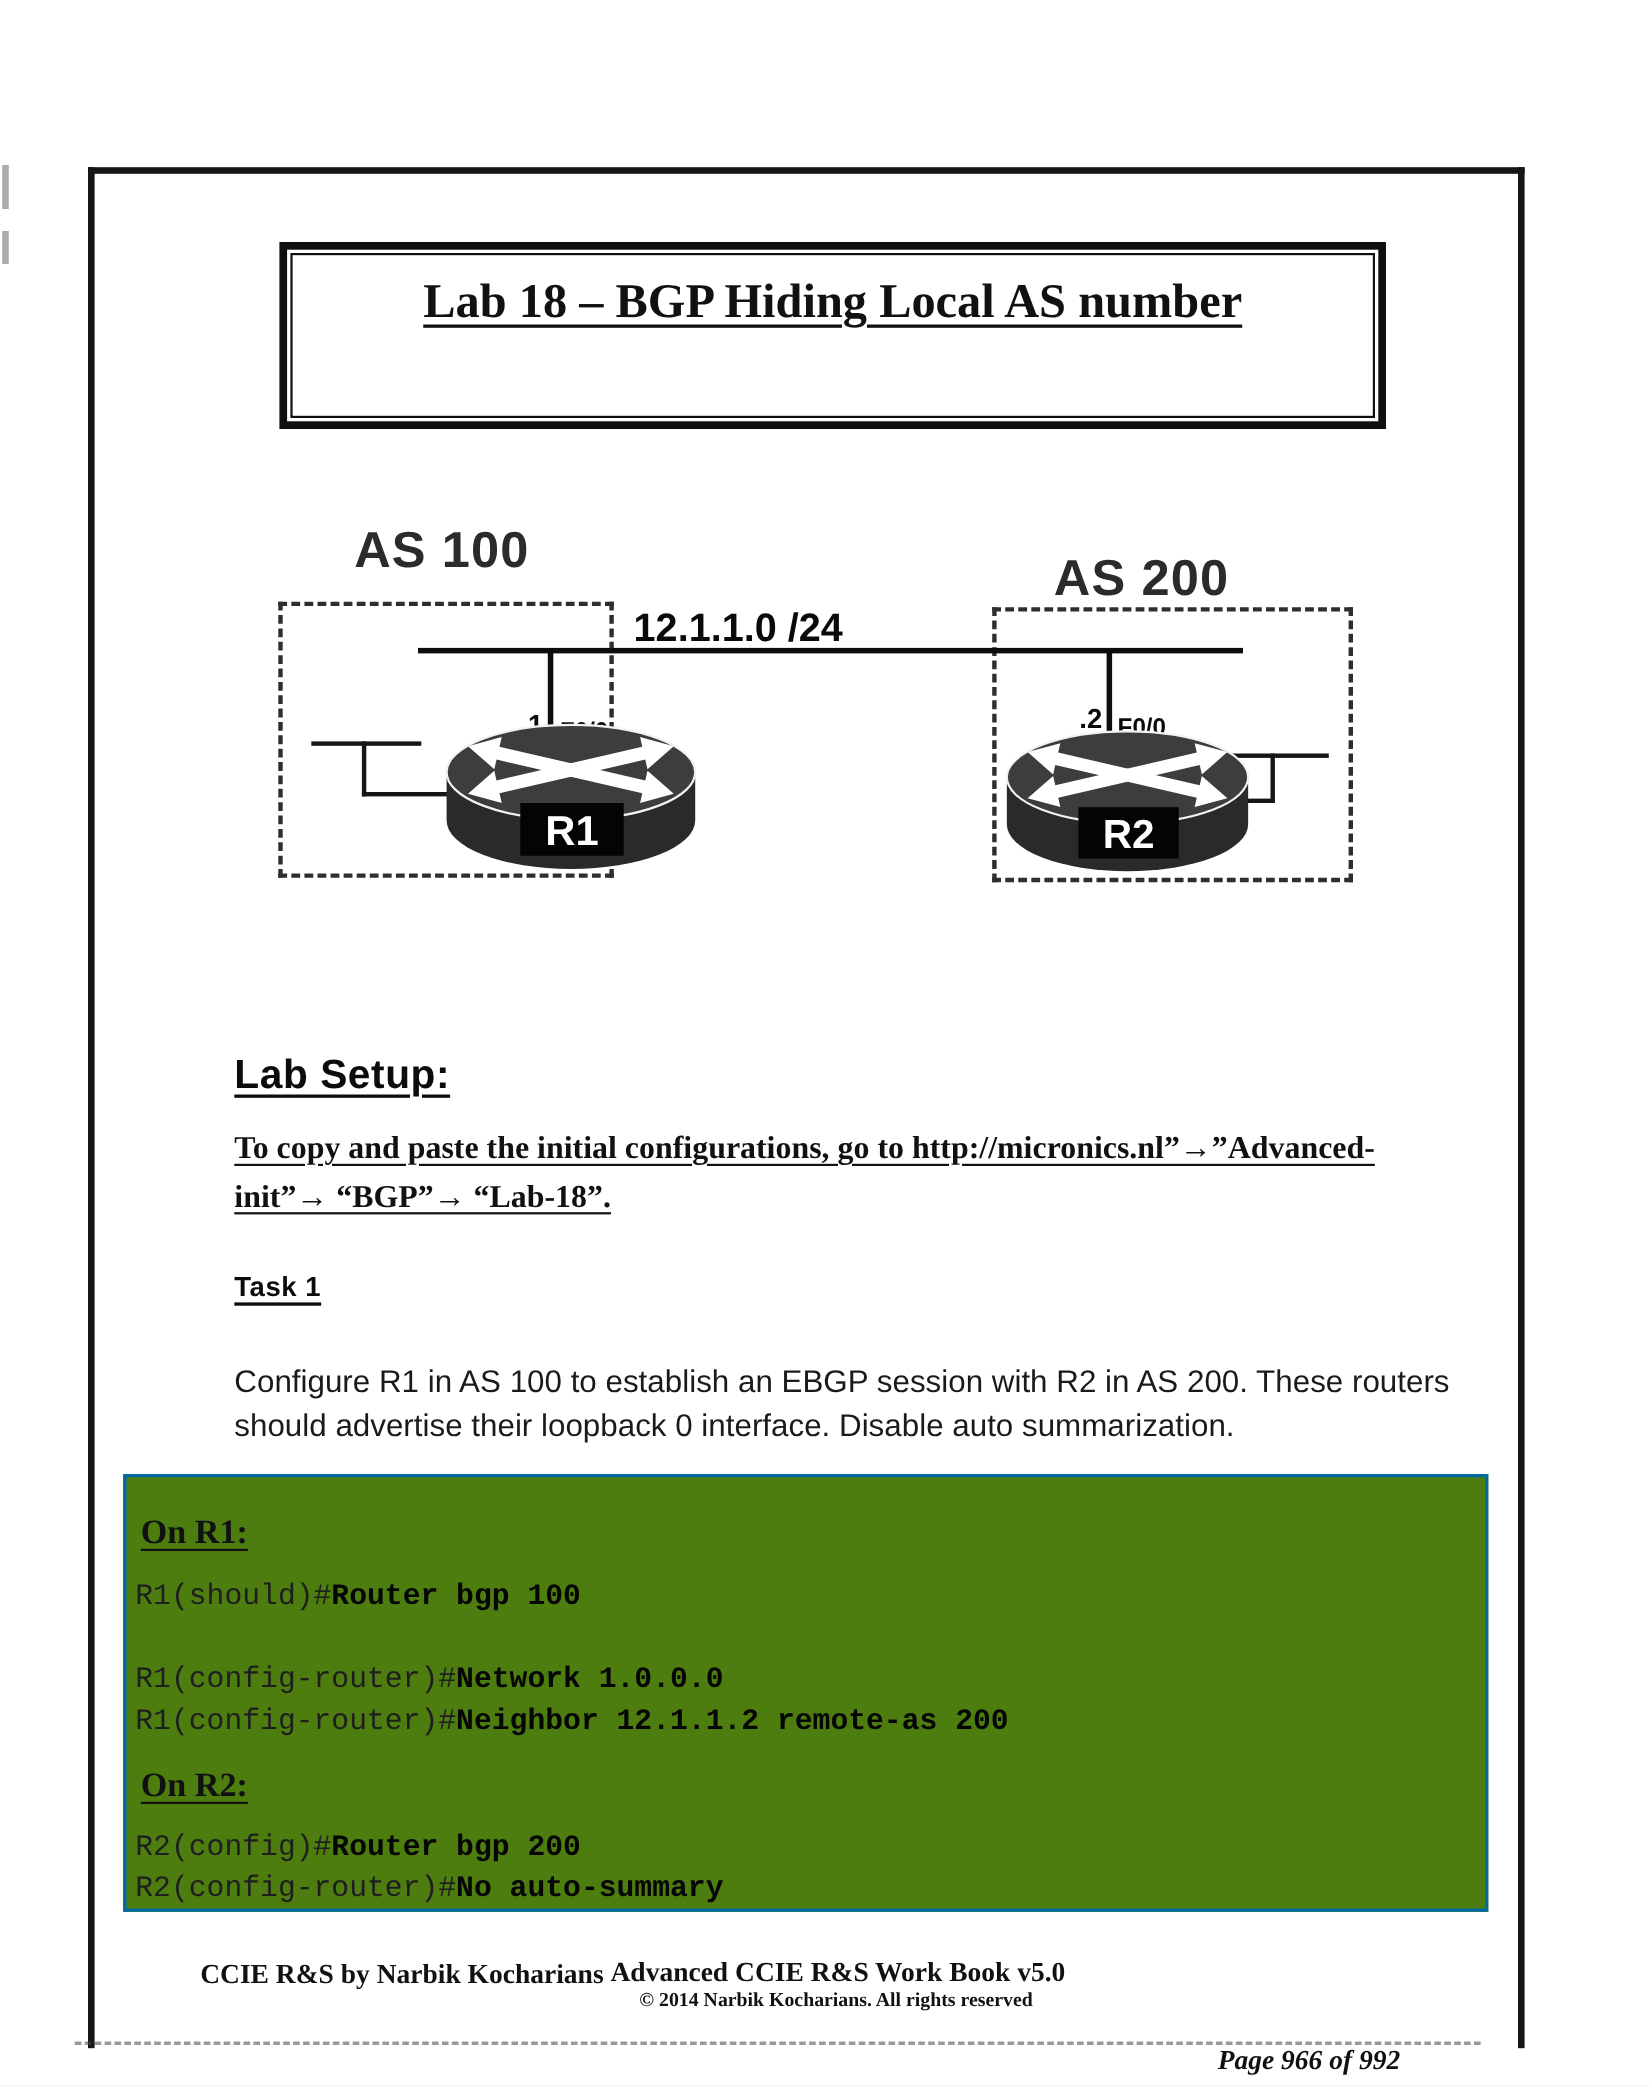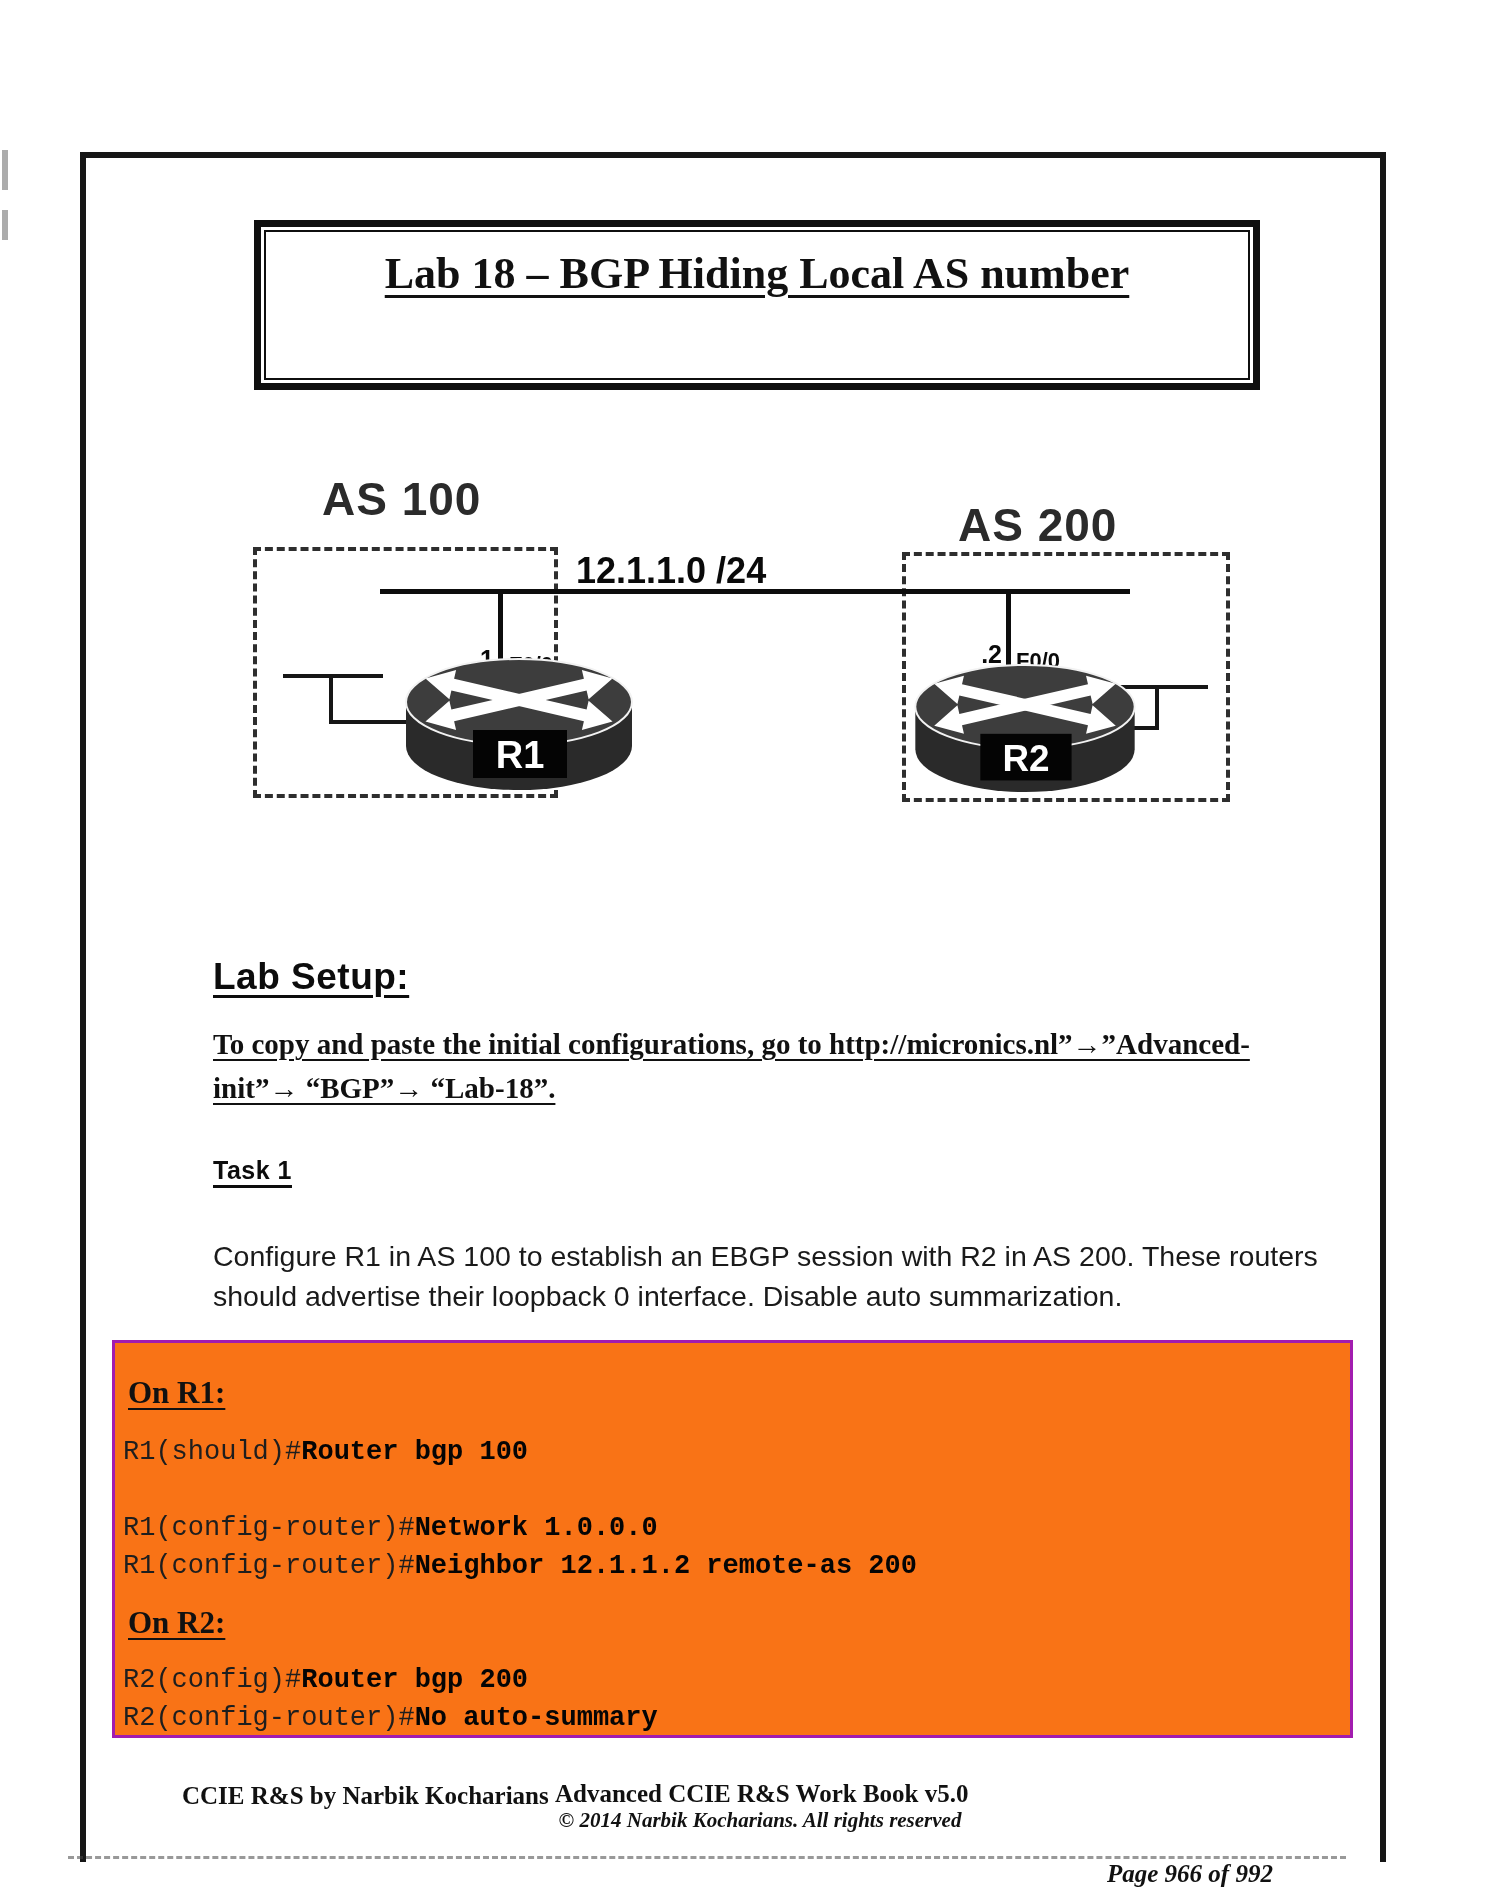--- a/index.html
+++ b/index.html
@@ -30,29 +30,29 @@
   .if-name{font-family:"Liberation Sans",sans-serif;font-weight:800;font-size:22px;color:#0a0a0a;}
   
   .h-black{font-family:"Liberation Sans",sans-serif;font-weight:900;color:#0c0c0c;
            text-decoration:underline;text-decoration-thickness:3px;text-underline-offset:6px;
            letter-spacing:.5px;white-space:nowrap;}
   .setup-par{font-size:29px;font-weight:bold;line-height:44px;white-space:nowrap;
              text-decoration:underline;text-decoration-thickness:2px;text-underline-offset:5px;}
   .task-par{font-family:"Liberation Sans",sans-serif;font-size:28.5px;line-height:40px;
             color:#1a1a1a;white-space:nowrap;}
   
-  #code-box{left:112px;top:1340px;width:1235px;height:392px;border:3px solid #a21caf;background:#f97316;}
+  #code-box{left:112px;top:1340px;width:1235px;height:392px;border:3px solid #0369a1;background:#4d7c0f;}
   .onr{font-size:31px;font-weight:bold;text-decoration:underline;text-decoration-thickness:2px;
        text-underline-offset:5px;white-space:nowrap;}
   .code-line{font-family:"Liberation Mono","DejaVu Sans Mono",monospace;font-size:27px;
              white-space:nowrap;color:#1e1e1e;}
   .code-line .cmd{font-weight:bold;color:#050505;}
   
   .foot{font-size:25px;font-weight:bold;white-space:nowrap;}
-  .foot-small{font-size:21px;font-weight:bold;white-space:nowrap;font-style:italic;}
+  .foot-small{font-size:18px;font-weight:bold;white-space:nowrap;}
   .foot-italic{font-style:italic;}
   #footer-center{left:555px;top:1780px;width:410px;text-align:center;}
   svg text{font-family:"Liberation Sans",sans-serif;}
 </style>
 </head>
 <body>
 
 <div id="page">
 
   <div class="abs" id="frame"></div>

